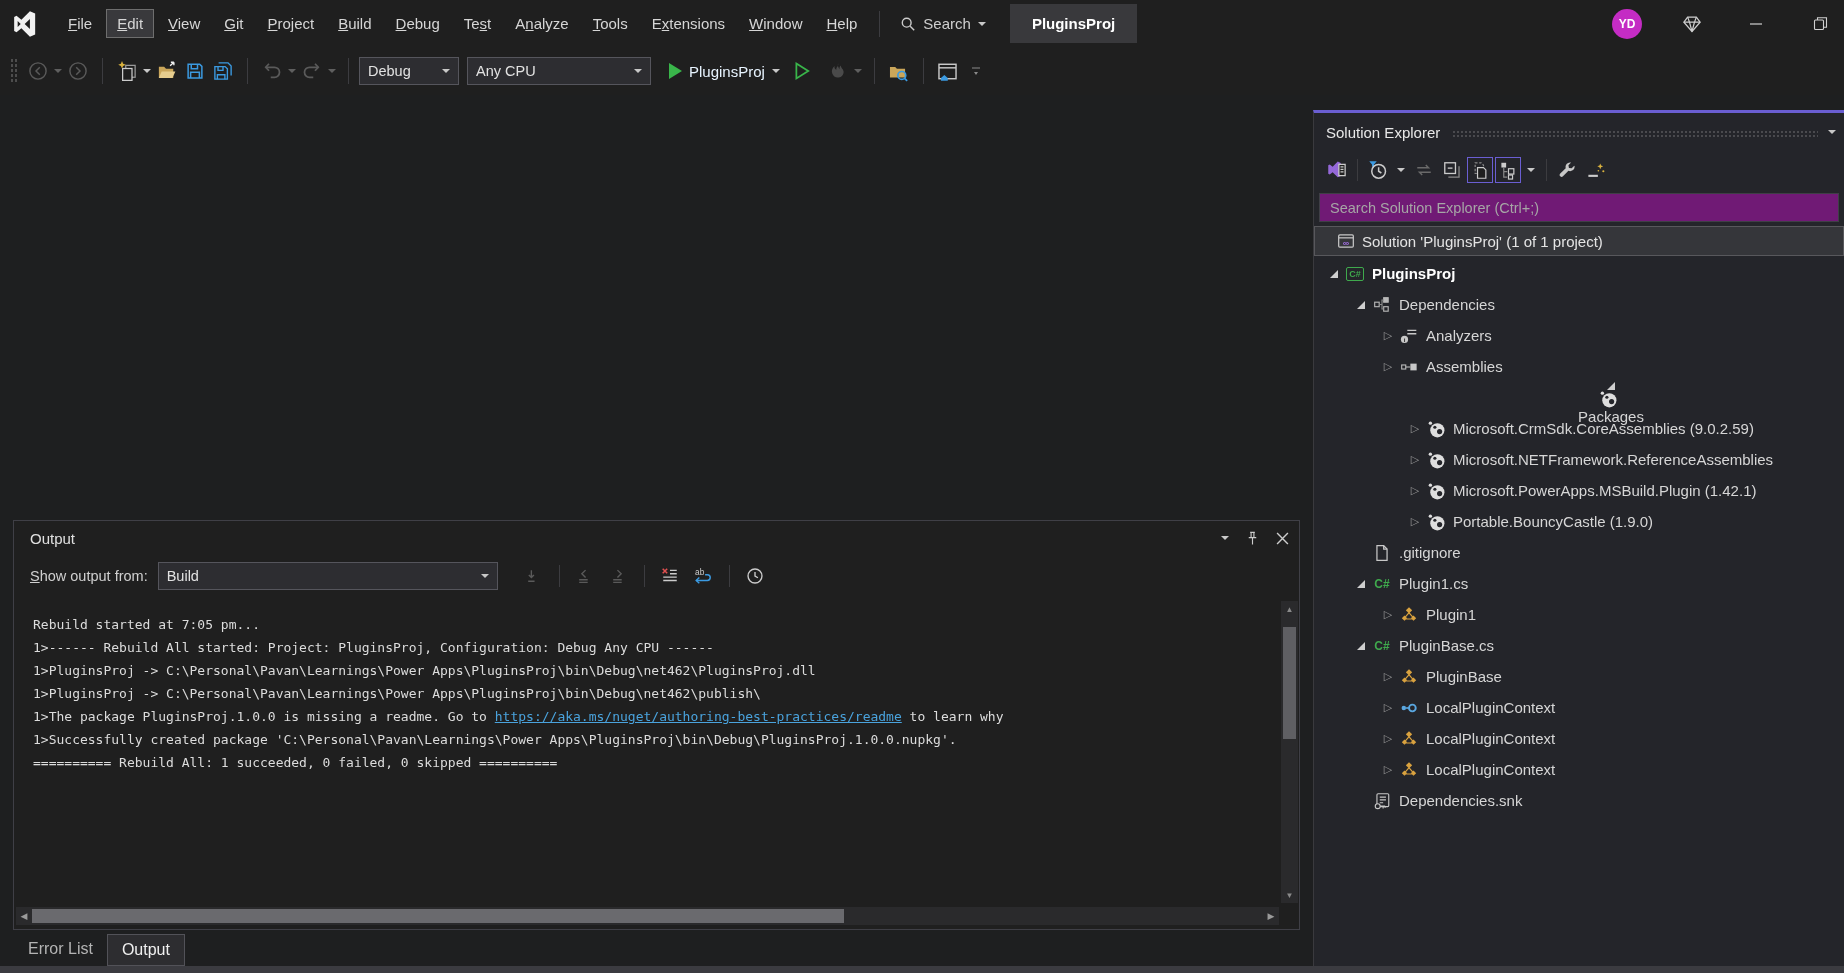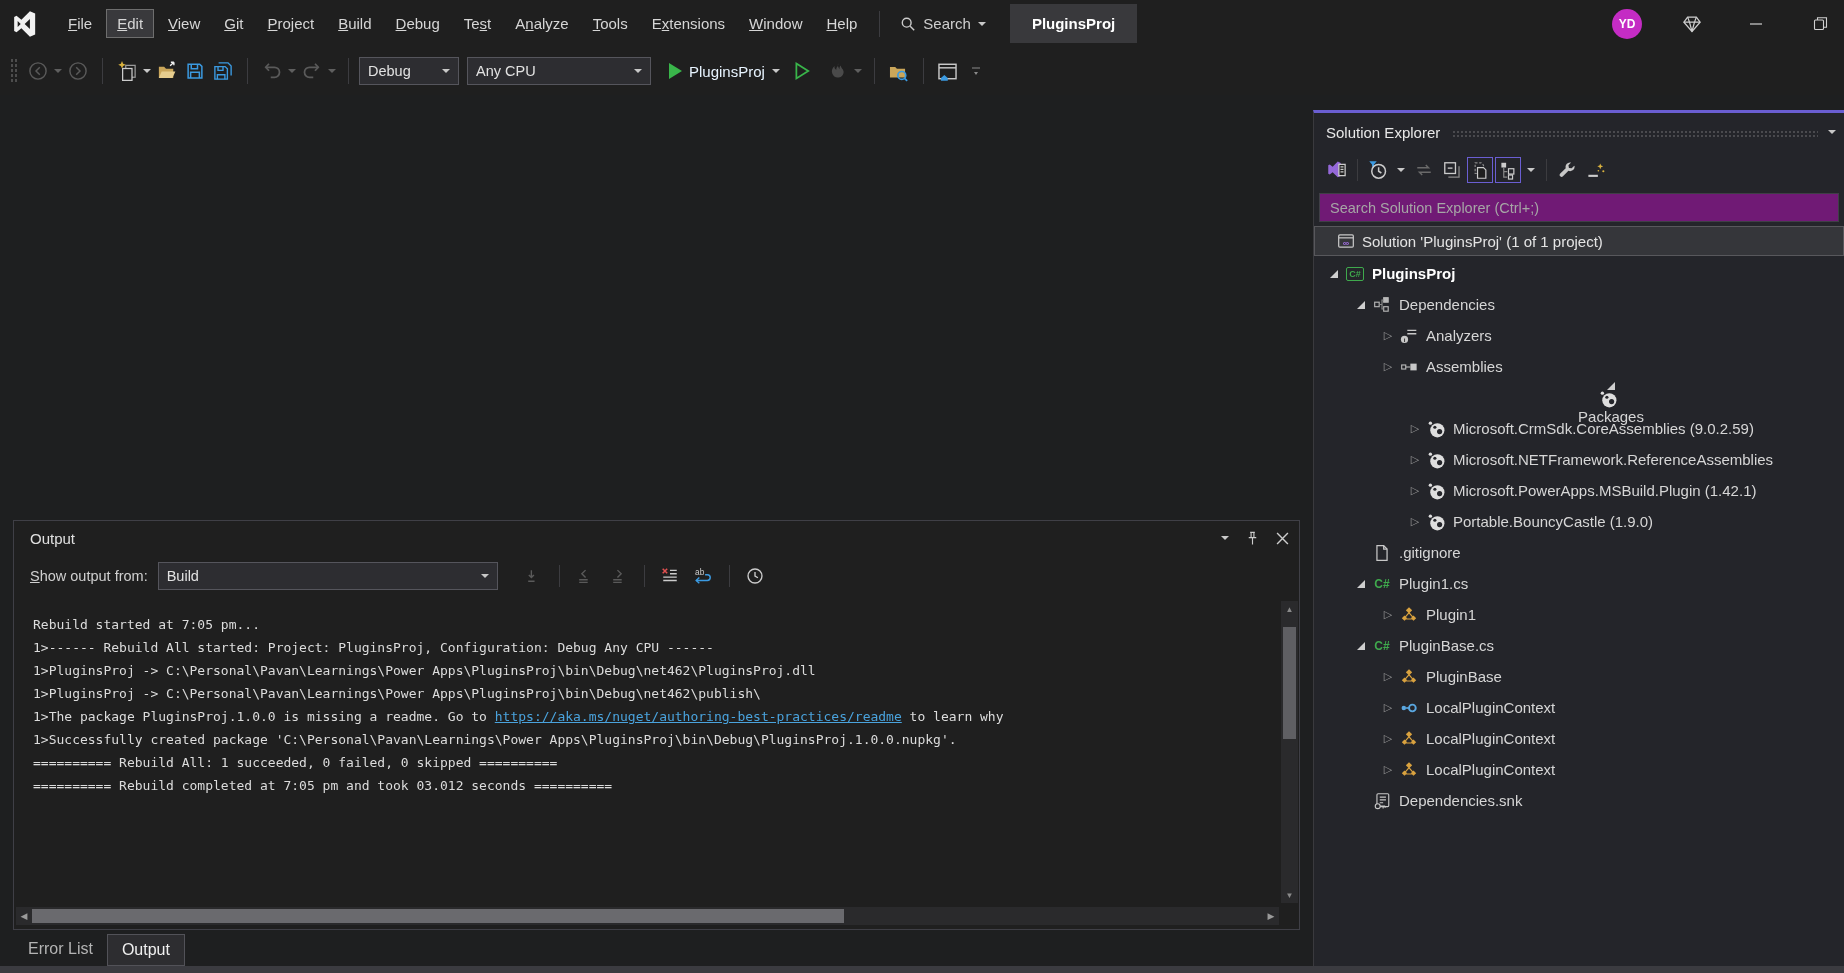--- a/index.html
+++ b/index.html
@@ -361,21 +361,20 @@
         </div>
       </div>
       <div class="out-area" id="out-area">
           <div class="out-line"><span>Rebuild started at 7:05 pm...</span></div>
           <div class="out-line"><span>1&gt;------ Rebuild All started: Project: PluginsProj, Configuration: Debug Any CPU ------</span></div>
           <div class="out-line"><span>1&gt;PluginsProj -&gt; C:\Personal\Pavan\Learnings\Power Apps\PluginsProj\bin\Debug\net462\PluginsProj.dll</span></div>
           <div class="out-line"><span>1&gt;PluginsProj -&gt; C:\Personal\Pavan\Learnings\Power Apps\PluginsProj\bin\Debug\net462\publish\</span></div>
           <div class="out-line"><span>1&gt;The package PluginsProj.1.0.0 is missing a readme. Go to </span><span class="out-link">https://aka.ms/nuget/authoring-best-practices/readme</span><span> to learn why</span></div>
           <div class="out-line"><span>1&gt;Successfully created package 'C:\Personal\Pavan\Learnings\Power Apps\PluginsProj\bin\Debug\PluginsProj.1.0.0.nupkg'.</span></div>
           <div class="out-line"><span>========== Rebuild All: 1 succeeded, 0 failed, 0 skipped ==========</span></div>
-          <div class="out-line"><span>========== Rebuild completed at 7:05 pm and took 03.012 seconds ==========</span></div>
         </div>
       <div class="vscroll">
         <div class="scroll-arrow" style="top:0">▲</div>
         <div class="thumb"></div>
         <div class="scroll-arrow" style="bottom:0">▼</div>
       </div>
       <div class="hscroll">
         <div class="h-arrow" style="left:0">◀</div>
         <div class="thumb"></div>
         <div class="h-arrow" style="right:0">▶</div>

